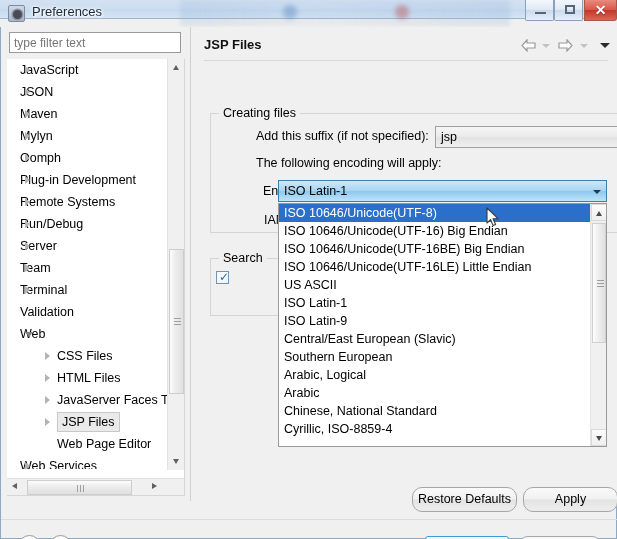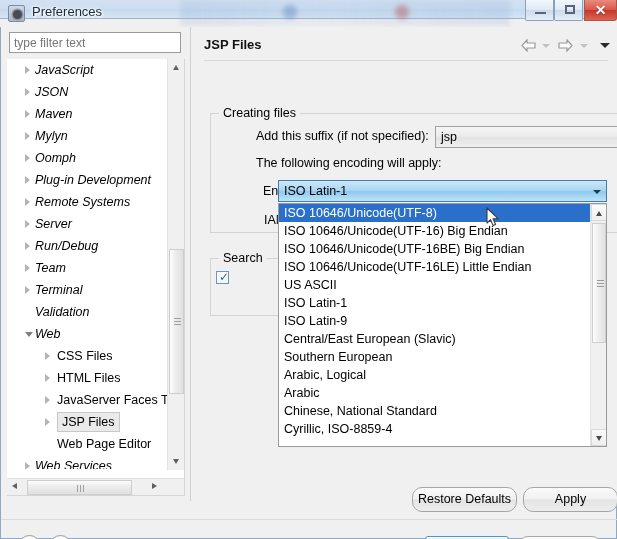--- a/index.html
+++ b/index.html
@@ -124,21 +124,21 @@
     border-top: 4px solid transparent;
     border-bottom: 4px solid transparent;
   }
   .arrow.expanded {
     border-top: 5px solid #808080;
     border-left: 4px solid transparent;
     border-right: 4px solid transparent;
     top: 9px;
   }
   .lvl1 .arrow { left: 18px; }
-  .lvl1 .lbl   { padding-left: 28px; font-style: italic; }
+  .lvl1 .lbl   { padding-left: 13px; }
   .lvl2 .arrow { left: 38px; }
   .lvl2 .lbl   { padding-left: 50px; }
   .tnode.sel .lbl {
     background: #eaeaea;
     border: 1px solid #c8c8c8;
     padding-top: 0;
     display: inline-block;
     line-height: 18px;
     margin-top: 1px;
     padding-left: 4px; padding-right: 4px;
@@ -404,22 +404,22 @@
 
       <div id="tree-wrap">
         <div id="tree">
             <div class="tnode lvl1"><span class="arrow collapsed"></span><span class="lbl">JavaScript</span></div>
             <div class="tnode lvl1"><span class="arrow collapsed"></span><span class="lbl">JSON</span></div>
             <div class="tnode lvl1"><span class="arrow collapsed"></span><span class="lbl">Maven</span></div>
             <div class="tnode lvl1"><span class="arrow collapsed"></span><span class="lbl">Mylyn</span></div>
             <div class="tnode lvl1"><span class="arrow collapsed"></span><span class="lbl">Oomph</span></div>
             <div class="tnode lvl1"><span class="arrow collapsed"></span><span class="lbl">Plug-in Development</span></div>
             <div class="tnode lvl1"><span class="arrow collapsed"></span><span class="lbl">Remote Systems</span></div>
+            <div class="tnode lvl1"><span class="arrow collapsed"></span><span class="lbl">Run/Debug</span></div>
             <div class="tnode lvl1"><span class="arrow collapsed"></span><span class="lbl">Server</span></div>
-            <div class="tnode lvl1"><span class="arrow collapsed"></span><span class="lbl">Run/Debug</span></div>
             <div class="tnode lvl1"><span class="arrow collapsed"></span><span class="lbl">Team</span></div>
             <div class="tnode lvl1"><span class="arrow collapsed"></span><span class="lbl">Terminal</span></div>
             <div class="tnode lvl1"><span class="lbl">Validation</span></div>
             <div class="tnode lvl1"><span class="arrow expanded"></span><span class="lbl">Web</span></div>
             <div class="tnode lvl2"><span class="arrow collapsed"></span><span class="lbl">CSS Files</span></div>
             <div class="tnode lvl2"><span class="arrow collapsed"></span><span class="lbl">HTML Files</span></div>
             <div class="tnode lvl2"><span class="arrow collapsed"></span><span class="lbl">JavaServer Faces T</span></div>
             <div class="tnode lvl2 sel"><span class="arrow collapsed"></span><span class="lbl">JSP Files</span></div>
             <div class="tnode lvl2"><span class="lbl">Web Page Editor</span></div>
             <div class="tnode lvl1"><span class="arrow collapsed"></span><span class="lbl">Web Services</span></div>

